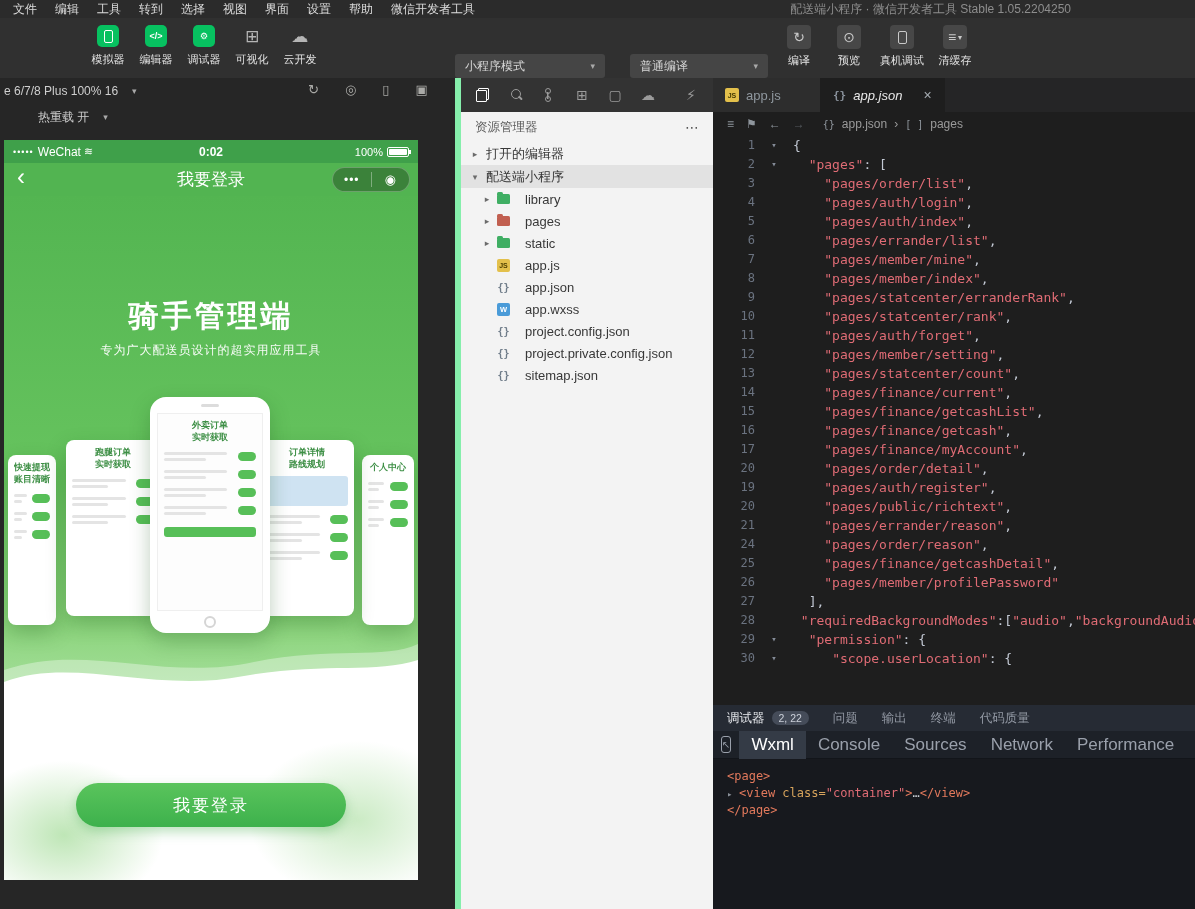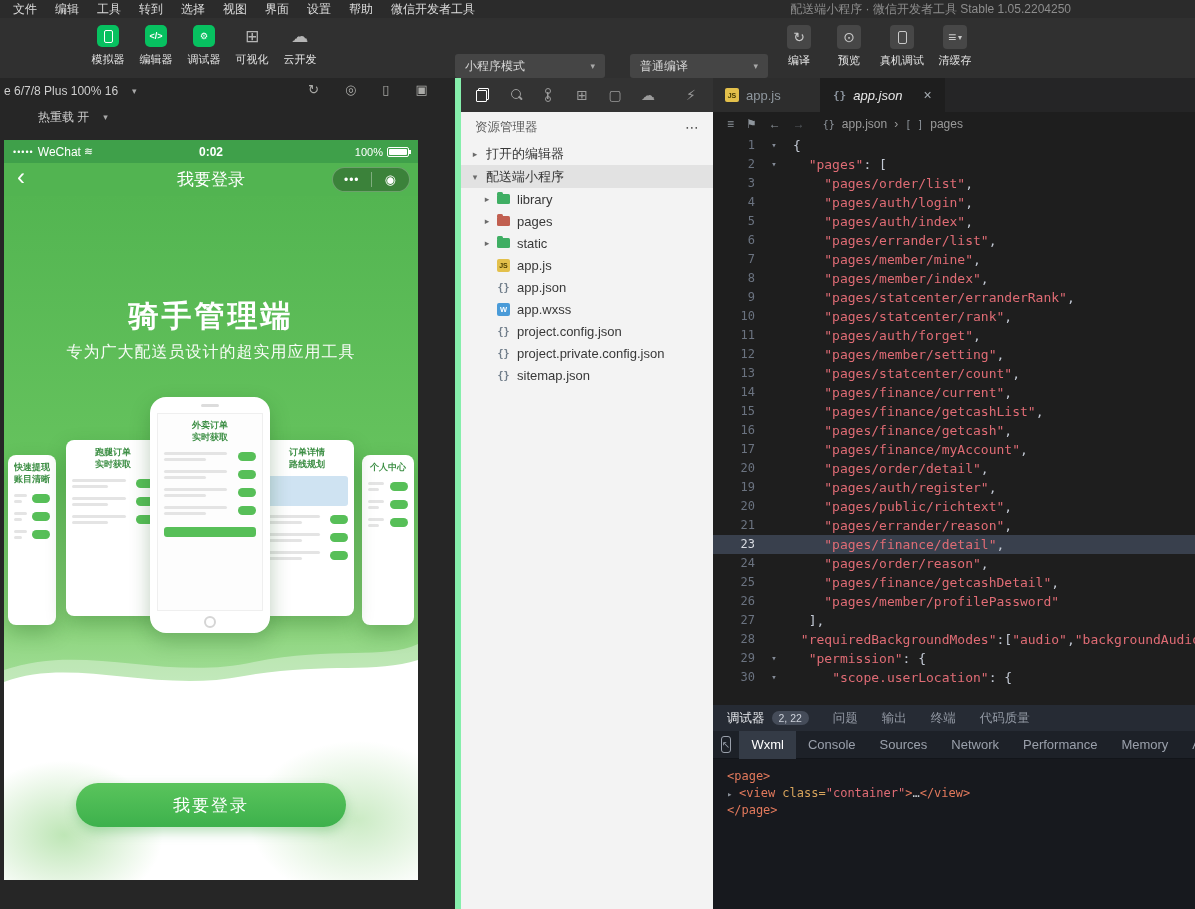--- a/index.html
+++ b/index.html
@@ -48,21 +48,21 @@
   .batt::after { content:''; position:absolute; right:-3px; top:2px; width:2px; height:4px; background:#fff; }
   .p-nav { position:relative; height:33px; background:#52b451; display:flex; align-items:center; justify-content:center; color:#fff; }
   .p-back { position:absolute; left:13px; top:0px; font-size:24px; cursor:pointer; }
   .p-title { font-size:17px; }
   .capsule { position:absolute; right:8px; top:4px; width:78px; height:25px; border-radius:13px; background:rgba(0,0,0,.28); border:1px solid rgba(255,255,255,.25); display:flex; align-items:center; cursor:pointer; }
   .cap-dots { flex:1; text-align:center; font-size:12px; letter-spacing:1px; line-height:10px; }
   .cap-div { width:1px; height:15px; background:rgba(255,255,255,.35); }
   .cap-target { flex:1; text-align:center; font-size:13px; }
   .p-body { position:absolute; top:56px; left:0; right:0; bottom:0; background:linear-gradient(180deg,#53b551 0%,#66c35e 40%,#8ad47a 62%,#a9e0a0 74%); overflow:hidden; }
   .hero-title { position:absolute; top:100px; width:100%; text-align:center; font-size:30px; font-weight:bold; color:#fff; letter-spacing:3px; }
-  .hero-sub { position:absolute; top:146px; width:100%; text-align:center; font-size:16px; color:rgba(255,255,255,.95); letter-spacing:1px; }
+  .hero-sub { position:absolute; top:146px; width:100%; text-align:center; font-size:12px; color:rgba(255,255,255,.95); letter-spacing:1px; }
   .wave-svg { position:absolute; left:0; bottom:180px; width:100%; height:70px; display:block; }
   .whitezone { position:absolute; left:0; right:0; bottom:0; height:180px; background:#fff; }
   .blob { position:absolute; border-radius:50%; }
   .blob-l { left:-40px; bottom:-30px; width:200px; height:150px; background:radial-gradient(ellipse at center, rgba(126,205,110,.5), rgba(126,205,110,0) 70%); }
   .blob-r { right:-50px; bottom:-20px; width:220px; height:160px; background:radial-gradient(ellipse at center, rgba(126,205,110,.4), rgba(126,205,110,0) 70%); }
   .login-btn { position:absolute; left:72px; bottom:53px; width:270px; height:44px; border-radius:22px; background:linear-gradient(180deg,#5ac45c,#3db14c); color:#fff; font-size:17px; display:flex; align-items:center; justify-content:center; letter-spacing:2px; cursor:pointer; box-shadow:0 5px 12px rgba(60,170,70,.35); }
   .mocks { position:absolute; inset:0; pointer-events:none; }
   .mk { position:absolute; background:#fff; border-radius:8px; box-shadow:0 8px 20px rgba(20,80,20,.28); }
   .mk-phone { border-radius:16px; z-index:3; }
   .mk-card { z-index:2; } .mk-small { z-index:1; }
@@ -102,21 +102,21 @@
   .exp-item { height:22px; display:flex; align-items:center; cursor:pointer; }
   .exp-item .chev { margin-left:20px; width:12px; font-size:9px; color:#6b6b6b; text-align:center; }
   .exp-item.nofold .chev { visibility:hidden; }
   .fi { width:15px; height:14px; margin-left:3px; display:flex; align-items:center; justify-content:center; flex:none; }
   .fi-folder { width:13px; height:10px; background:#3fae63; border-radius:1.5px; position:relative; display:block; }
   .fi-folder::before { content:""; position:absolute; top:-2.5px; left:0; width:6px; height:3px; background:inherit; border-radius:1.5px 1.5px 0 0; }
   .fi-folder.red { background:#c15f50; }
   .fi-js { width:13px; height:13px; background:#e3c04b; border-radius:2px; color:#4d3f00; font-size:7px; font-weight:bold; display:flex; align-items:center; justify-content:center; }
   .fi-json { color:#6f7c89; font-family:"DejaVu Sans Mono",monospace; font-size:10px; font-weight:bold; }
   .fi-wxss { width:13px; height:13px; background:#4a9bd8; border-radius:2px; color:#fff; font-size:7.5px; font-weight:bold; display:flex; align-items:center; justify-content:center; }
-  .exp-item .name { margin-left:6px; white-space:nowrap; }
+  .exp-item .name { margin-left:14px; white-space:nowrap; }
 
   
   .editor-tabs { position:absolute; left:713px; top:78px; width:482px; height:34px; background:#252526; display:flex; overflow:h hidden; }
   .etab { height:34px; display:flex; align-items:center; padding:0 12px; gap:7px; font-size:13px; background:#2d2d2d; color:#8f979e; border-right:1px solid #1e1e1e; cursor:pointer; min-width:108px; }
   .etab.active { background:#1e1e1e; color:#e8e8e8; }
   .etab.active .etab-label { font-style:italic; }
   .etab .close { margin-left:14px; font-size:14px; color:#a6acb2; cursor:pointer; }
   .tab-js-icon { width:14px; height:14px; background:#e3c04b; border-radius:2px; color:#443a00; font-size:7px; font-weight:bold; display:flex; align-items:center; justify-content:center; flex:none; }
   .tab-json-icon { color:#8a929c; font-family:"DejaVu Sans Mono",monospace; font-size:11px; font-weight:bold; flex:none; }
   .breadcrumb { position:absolute; left:713px; top:112px; width:482px; height:24px; background:#1e1e1e; display:flex; align-items:center; font-size:12px; color:#9a9a9a; gap:12px; padding-left:14px; }
@@ -135,21 +135,21 @@
 
   
   .debug { position:absolute; left:713px; top:705px; width:482px; height:204px; background:#17191e; overflow:hidden; }
   .dbg-row1 { height:26px; display:flex; align-items:center; padding-left:14px; gap:24px; font-size:12.5px; color:#9298a3; background:#262b34; }
   .dbg-tab { display:flex; align-items:center; cursor:pointer; white-space:nowrap; }
   .dbg-tab.active { color:#e9ebef; }
   .badge { margin-left:7px; background:#454c59; color:#ccd1da; font-size:10.5px; border-radius:8px; padding:1px 7px; }
   .dbg-row2 { height:28px; display:flex; align-items:center; background:#1d2128; border-bottom:1px solid #12151a; padding-left:8px; }
   .inspect { width:20px; height:17px; display:flex; align-items:center; justify-content:center; color:#9aa0ab; font-size:10px; margin-right:8px; border:1.2px solid #9aa0ab; border-radius:3px; cursor:pointer; }
   #devtools-tabs { display:flex; height:28px; }
-  .dtab { padding:0 12px; height:28px; display:flex; align-items:center; font-size:13px; color:#9aa0ab; cursor:pointer; white-space:nowrap; }
+  .dtab { padding:0 12px; height:28px; display:flex; align-items:center; font-size:17px; color:#9aa0ab; cursor:pointer; white-space:nowrap; }
   .dtab.active { color:#fff; background:#343b46; }
   .dbg-content { position:absolute; top:54px; bottom:0; left:0; right:0; background:#17191e; font-family:"DejaVu Sans Mono",monospace; font-size:12px; padding:9px 0 0 14px; }
   .wx-line { height:17px; line-height:17px; white-space:pre; cursor:pointer; }
   .wx-arrow { color:#8a9099; display:inline-block; width:12px; font-size:9px; }
   .wx-t { color:#e2795c; } .wx-a { color:#d6a35c; } .wx-v { color:#e06c75; } .wx-x { color:#c8ccd2; }
 </style>
 </head>
 <body>
 
 <header class="menubar">
@@ -561,21 +561,20 @@
       <div class="codeline"><span class="num">12</span><span class="fold">&nbsp;</span><span class="txt" style="padding-left: 4ch;"><span class="tk-s">"pages/member/setting"</span><span class="tk-p">,</span></span></div>
       <div class="codeline"><span class="num">13</span><span class="fold">&nbsp;</span><span class="txt" style="padding-left: 4ch;"><span class="tk-s">"pages/statcenter/count"</span><span class="tk-p">,</span></span></div>
       <div class="codeline"><span class="num">14</span><span class="fold">&nbsp;</span><span class="txt" style="padding-left: 4ch;"><span class="tk-s">"pages/finance/current"</span><span class="tk-p">,</span></span></div>
       <div class="codeline"><span class="num">15</span><span class="fold">&nbsp;</span><span class="txt" style="padding-left: 4ch;"><span class="tk-s">"pages/finance/getcashList"</span><span class="tk-p">,</span></span></div>
       <div class="codeline"><span class="num">16</span><span class="fold">&nbsp;</span><span class="txt" style="padding-left: 4ch;"><span class="tk-s">"pages/finance/getcash"</span><span class="tk-p">,</span></span></div>
       <div class="codeline"><span class="num">17</span><span class="fold">&nbsp;</span><span class="txt" style="padding-left: 4ch;"><span class="tk-s">"pages/finance/myAccount"</span><span class="tk-p">,</span></span></div>
       <div class="codeline"><span class="num">20</span><span class="fold">&nbsp;</span><span class="txt" style="padding-left: 4ch;"><span class="tk-s">"pages/order/detail"</span><span class="tk-p">,</span></span></div>
       <div class="codeline"><span class="num">19</span><span class="fold">&nbsp;</span><span class="txt" style="padding-left: 4ch;"><span class="tk-s">"pages/auth/register"</span><span class="tk-p">,</span></span></div>
       <div class="codeline"><span class="num">20</span><span class="fold">&nbsp;</span><span class="txt" style="padding-left: 4ch;"><span class="tk-s">"pages/public/richtext"</span><span class="tk-p">,</span></span></div>
       <div class="codeline"><span class="num">21</span><span class="fold">&nbsp;</span><span class="txt" style="padding-left: 4ch;"><span class="tk-s">"pages/errander/reason"</span><span class="tk-p">,</span></span></div>
-      <div class="codeline active"><span class="num">23</span><span class="fold">&nbsp;</span><span class="txt" style="padding-left: 4ch;"><span class="tk-s">"pages/finance/detail"</span><span class="tk-p">,</span></span></div>
       <div class="codeline"><span class="num">24</span><span class="fold">&nbsp;</span><span class="txt" style="padding-left: 4ch;"><span class="tk-s">"pages/order/reason"</span><span class="tk-p">,</span></span></div>
       <div class="codeline"><span class="num">25</span><span class="fold">&nbsp;</span><span class="txt" style="padding-left: 4ch;"><span class="tk-s">"pages/finance/getcashDetail"</span><span class="tk-p">,</span></span></div>
       <div class="codeline"><span class="num">26</span><span class="fold">&nbsp;</span><span class="txt" style="padding-left: 4ch;"><span class="tk-s">"pages/member/profilePassword"</span></span></div>
       <div class="codeline"><span class="num">27</span><span class="fold">&nbsp;</span><span class="txt" style="padding-left: 2ch;"><span class="tk-p">],</span></span></div>
       <div class="codeline"><span class="num">28</span><span class="fold">&nbsp;</span><span class="txt" style="padding-left: 1ch;"><span class="tk-s">"requiredBackgroundModes"</span><span class="tk-p">:[</span><span class="tk-s">"audio"</span><span class="tk-p">,</span><span class="tk-s">"backgroundAudioM</span></span></div>
       <div class="codeline"><span class="num">29</span><span class="fold">▾</span><span class="txt" style="padding-left: 2ch;"><span class="tk-s">"permission"</span><span class="tk-p">: {</span></span></div>
       <div class="codeline"><span class="num">30</span><span class="fold">▾</span><span class="txt" style="padding-left: 5ch;"><span class="tk-s">"scope.userLocation"</span><span class="tk-p">: {</span></span></div>
     </div>
 </div>
 

